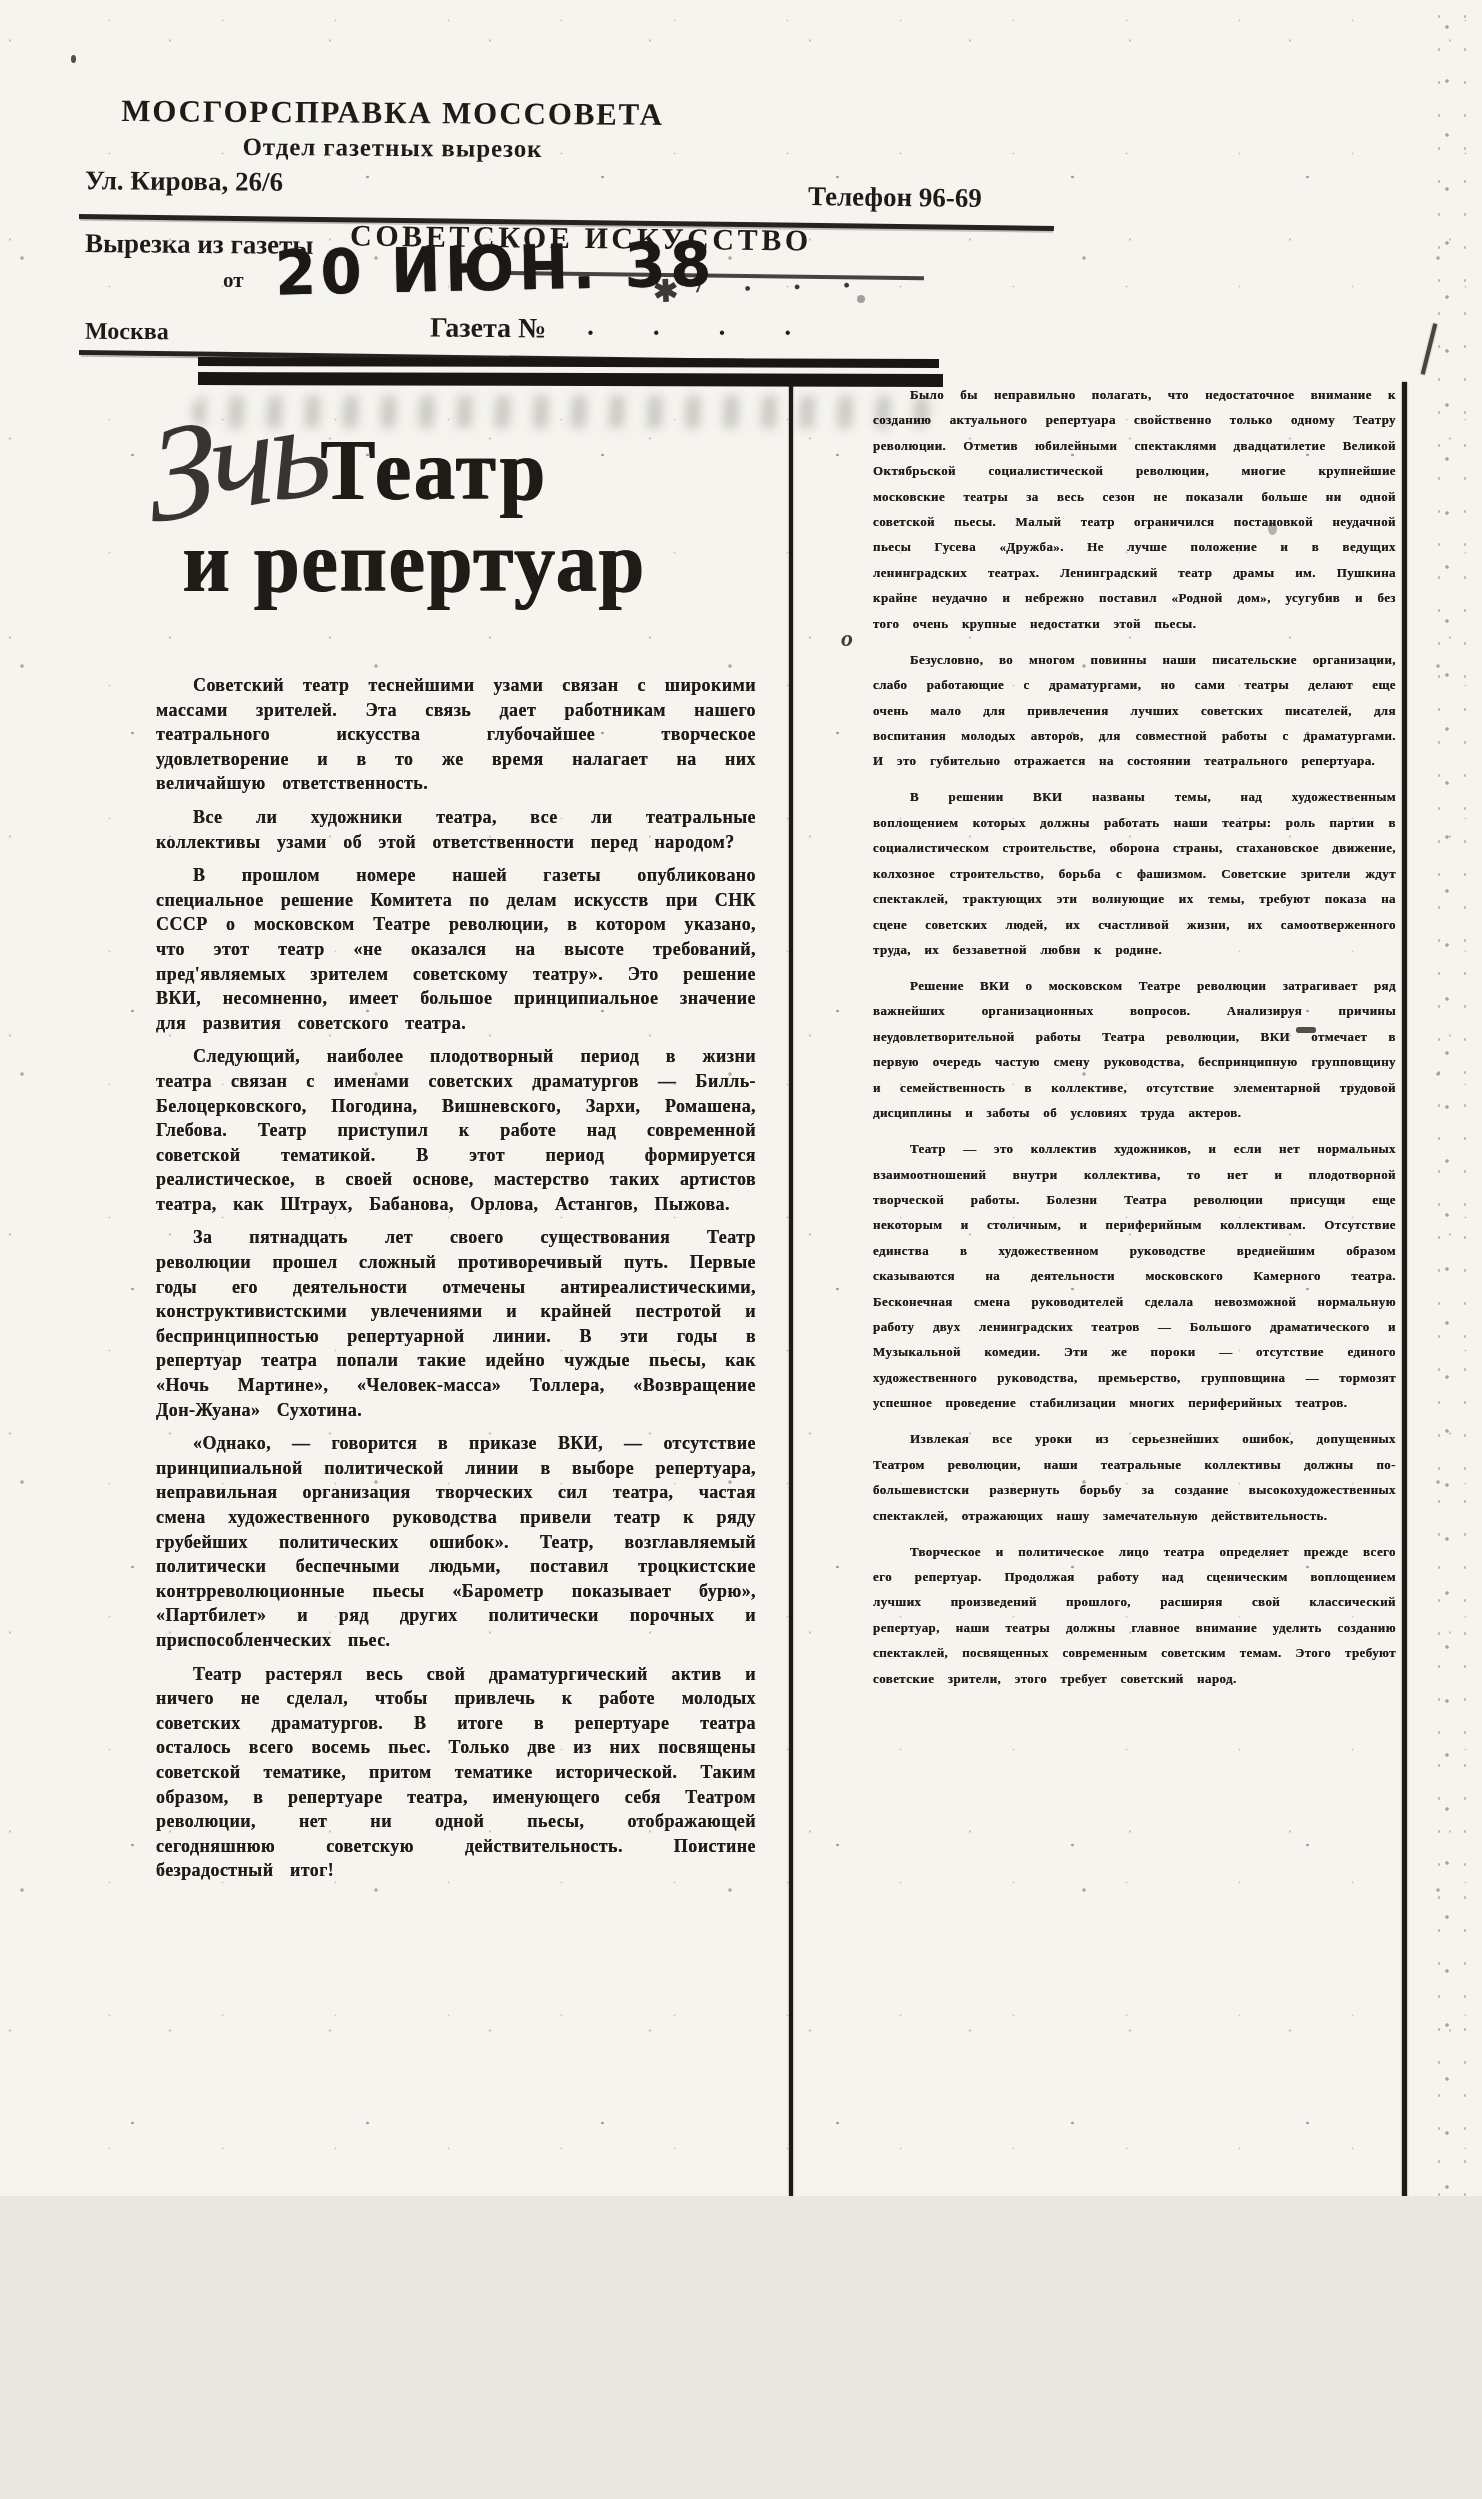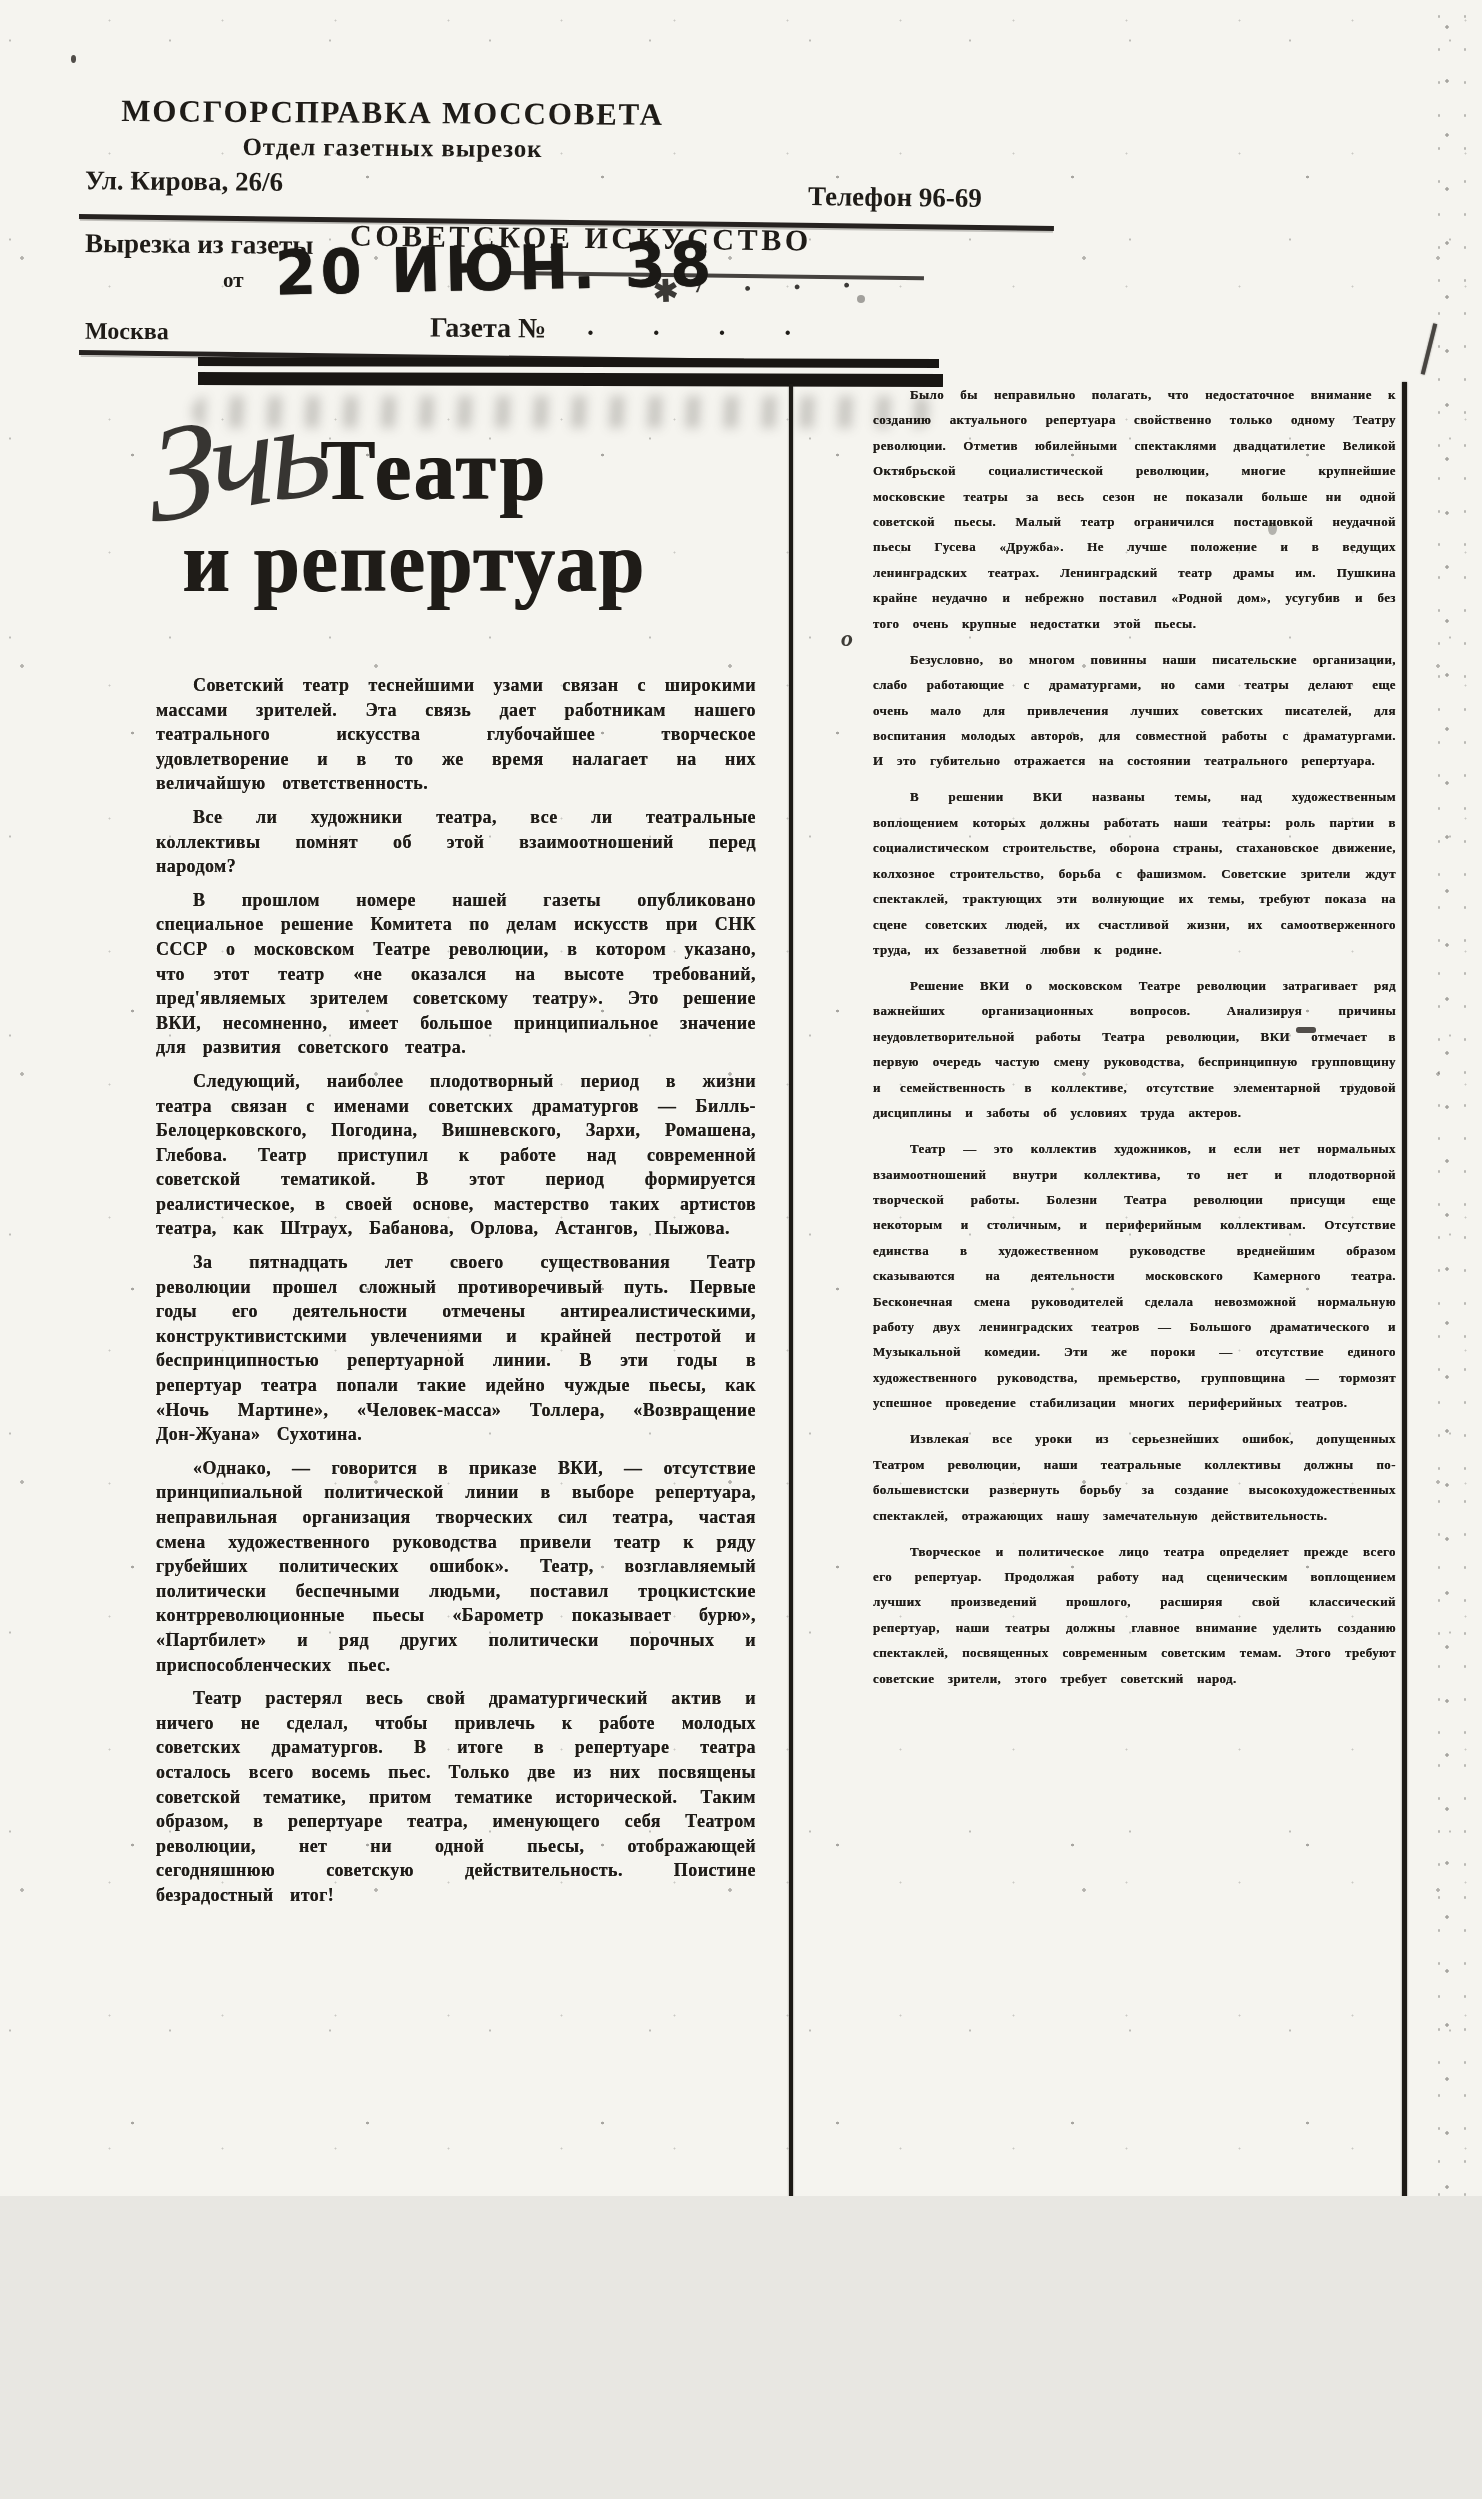--- a/index.html
+++ b/index.html
@@ -126,21 +126,21 @@
 
   <div class="abs bar bar-top-1"></div>
   <div class="abs bar bar-top-2"></div>
   <div class="abs smudge"></div>
   <div class="abs hand-mark">Зчь</div>
   <h1 class="abs title-1">Театр</h1>
   <h1 class="abs title-2">и репертуар</h1>
 
   <section class="abs col col-left">
     <p>Советский театр теснейшими узами связан с широкими массами зрителей. Эта связь дает работникам нашего театрального искусства глубочайшее творческое удовлетворение и в то же время налагает на них величайшую ответственность.</p>
-    <p>Все ли художники театра, все ли театральные коллективы помнят об этой взаимоотношений перед народом?</p>
+    <p>Все ли художники театра, все ли театральные коллективы узами об этой ответственности перед народом?</p>
     <p>В прошлом номере нашей газеты опубликовано специальное решение Комитета по делам искусств при СНК СССР о московском Театре революции, в котором указано, что этот театр «не оказался на высоте требований, пред'являемых зрителем советскому театру». Это решение ВКИ, несомненно, имеет большое принципиальное значение для развития советского театра.</p>
     <p>Следующий, наиболее плодотворный период в жизни театра связан с именами советских драматургов — Билль-Белоцерковского, Погодина, Вишневского, Зархи, Ромашена, Глебова. Театр приступил к работе над современной советской тематикой. В этот период формируется реалистическое, в своей основе, мастерство таких артистов театра, как Штраух, Бабанова, Орлова, Астангов, Пыжова.</p>
     <p>За пятнадцать лет своего существования Театр революции прошел сложный противоречивый путь. Первые годы его деятельности отмечены антиреалистическими, конструктивистскими увлечениями и крайней пестротой и беспринципностью репертуарной линии. В эти годы в репертуар театра попали такие идейно чуждые пьесы, как «Ночь Мартине», «Человек-масса» Толлера, «Возвращение Дон-Жуана» Сухотина.</p>
     <p>«Однако, — говорится в приказе ВКИ, — отсутствие принципиальной политической линии в выборе репертуара, неправильная организация творческих сил театра, частая смена художественного руководства привели театр к ряду грубейших политических ошибок». Театр, возглавляемый политически беспечными людьми, поставил троцкистские контрреволюционные пьесы «Барометр показывает бурю», «Партбилет» и ряд других политически порочных и приспособленческих пьес.</p>
     <p>Театр растерял весь свой драматургический актив и ничего не сделал, чтобы привлечь к работе молодых советских драматургов. В итоге в репертуаре театра осталось всего восемь пьес. Только две из них посвящены советской тематике, притом тематике исторической. Таким образом, в репертуаре театра, именующего себя Театром революции, нет ни одной пьесы, отображающей сегодняшнюю советскую действительность. Поистине безрадостный итог!</p>
   </section>
 
   <section class="abs col col-right">
     <p>Было бы неправильно полагать, что недостаточное внимание к созданию актуального репертуара свойственно только одному Театру революции. Отметив юбилейными спектаклями двадцатилетие Великой Октябрьской социалистической революции, многие крупнейшие московские театры за весь сезон не показали больше ни одной советской пьесы. Малый театр ограничился постановкой неудачной пьесы Гусева «Дружба». Не лучше положение и в ведущих ленинградских театрах. Ленинградский театр драмы им. Пушкина крайне неудачно и небрежно поставил «Родной дом», усугубив и без того очень крупные недостатки этой пьесы.</p>
     <p>Безусловно, во многом повинны наши писательские организации, слабо работающие с драматургами, но сами театры делают еще очень мало для привлечения лучших советских писателей, для воспитания молодых авторов, для совместной работы с драматургами. И это губительно отражается на состоянии театрального репертуара.</p>

